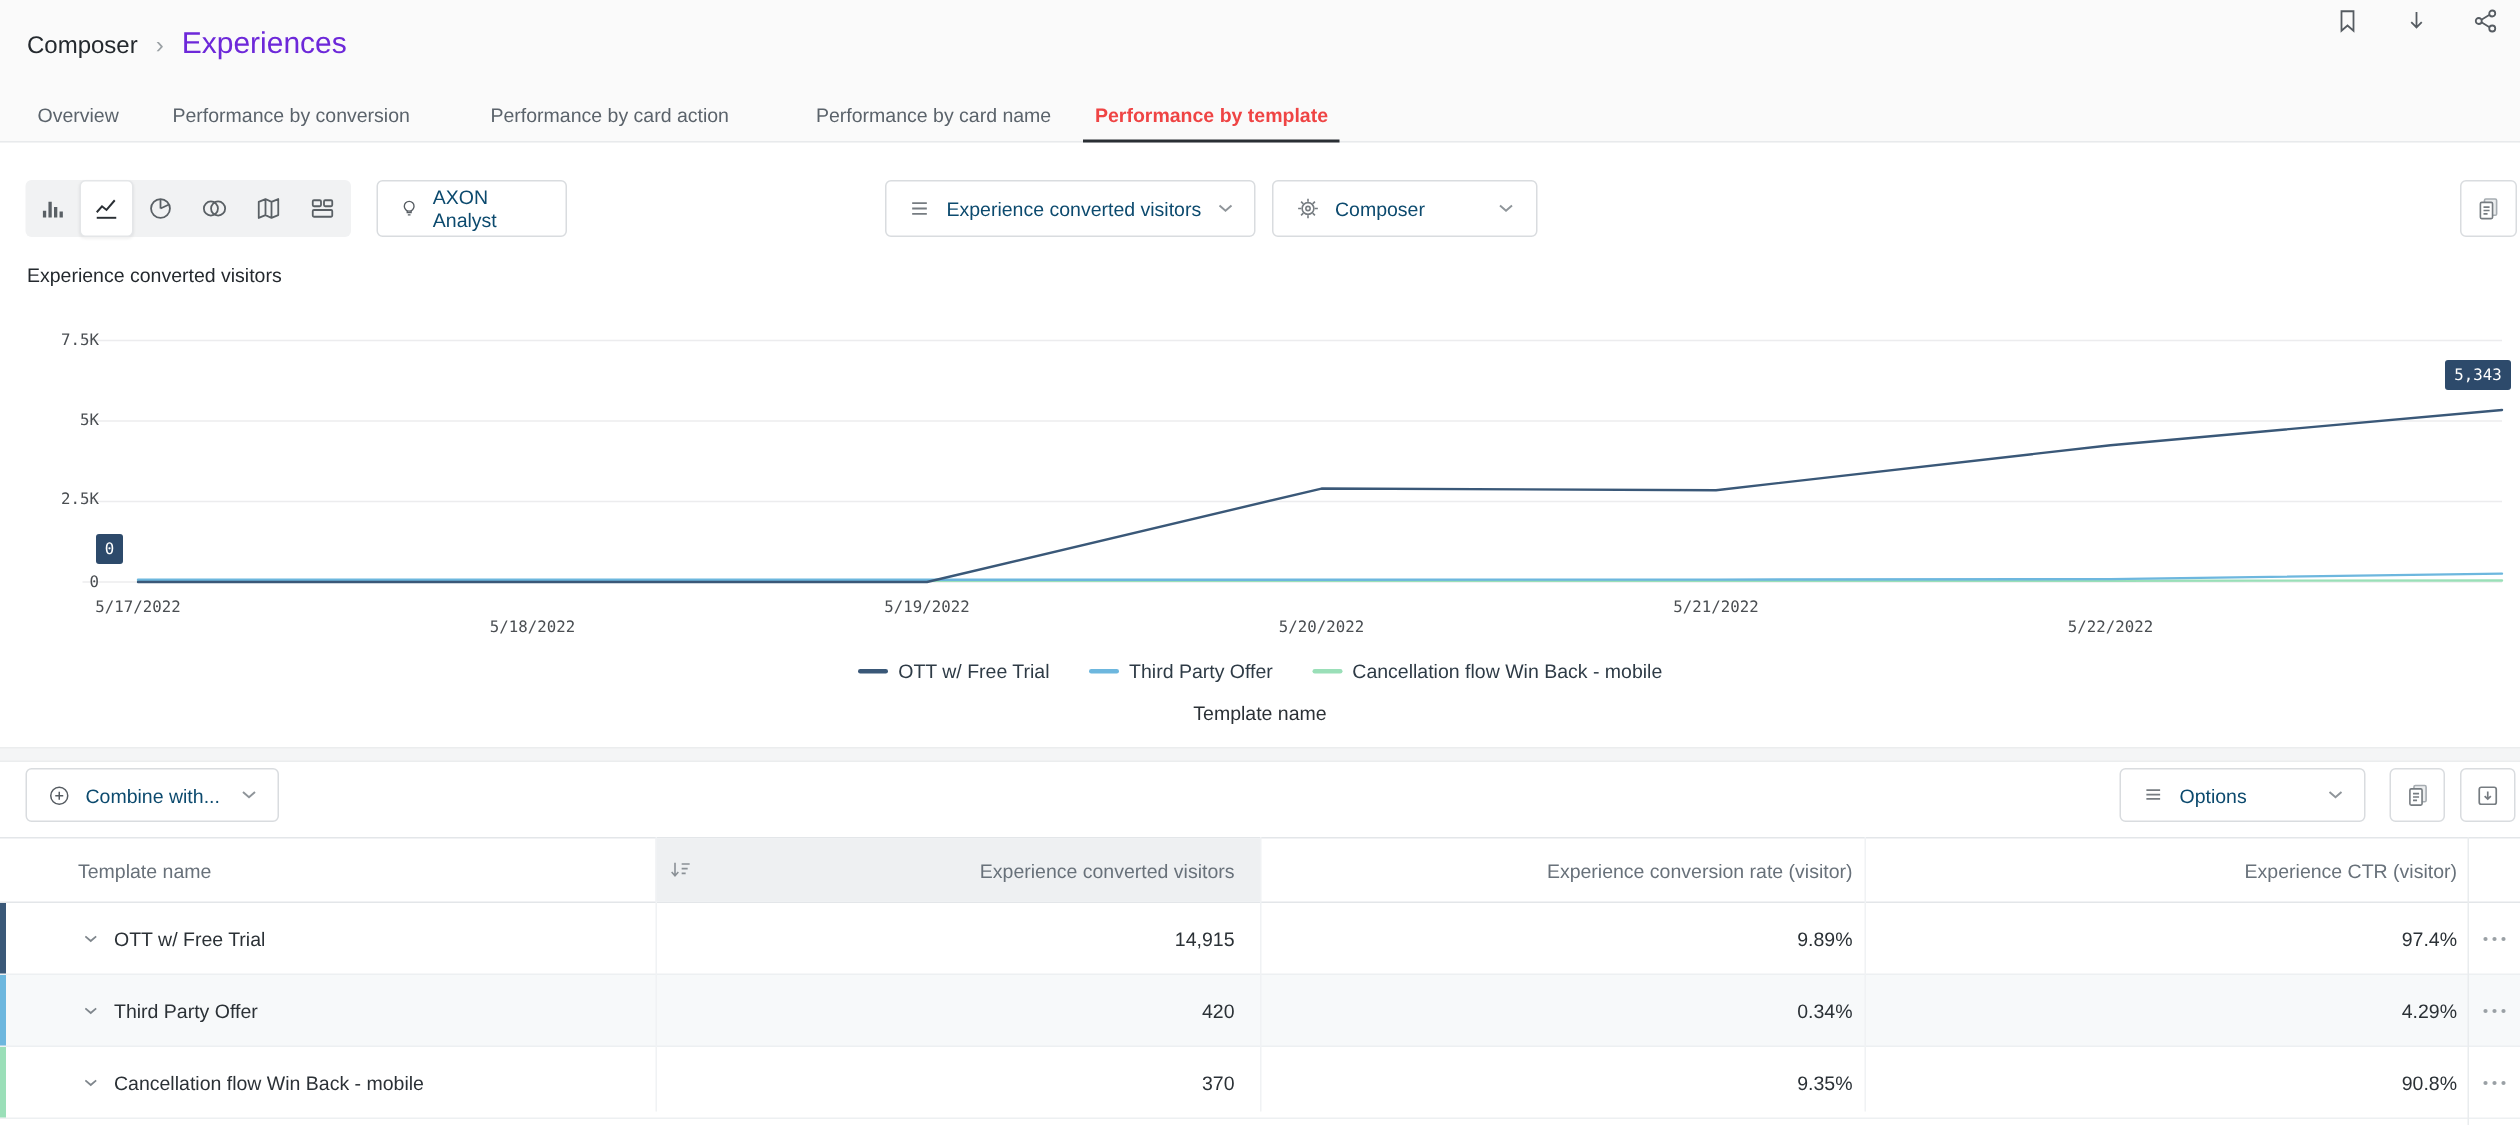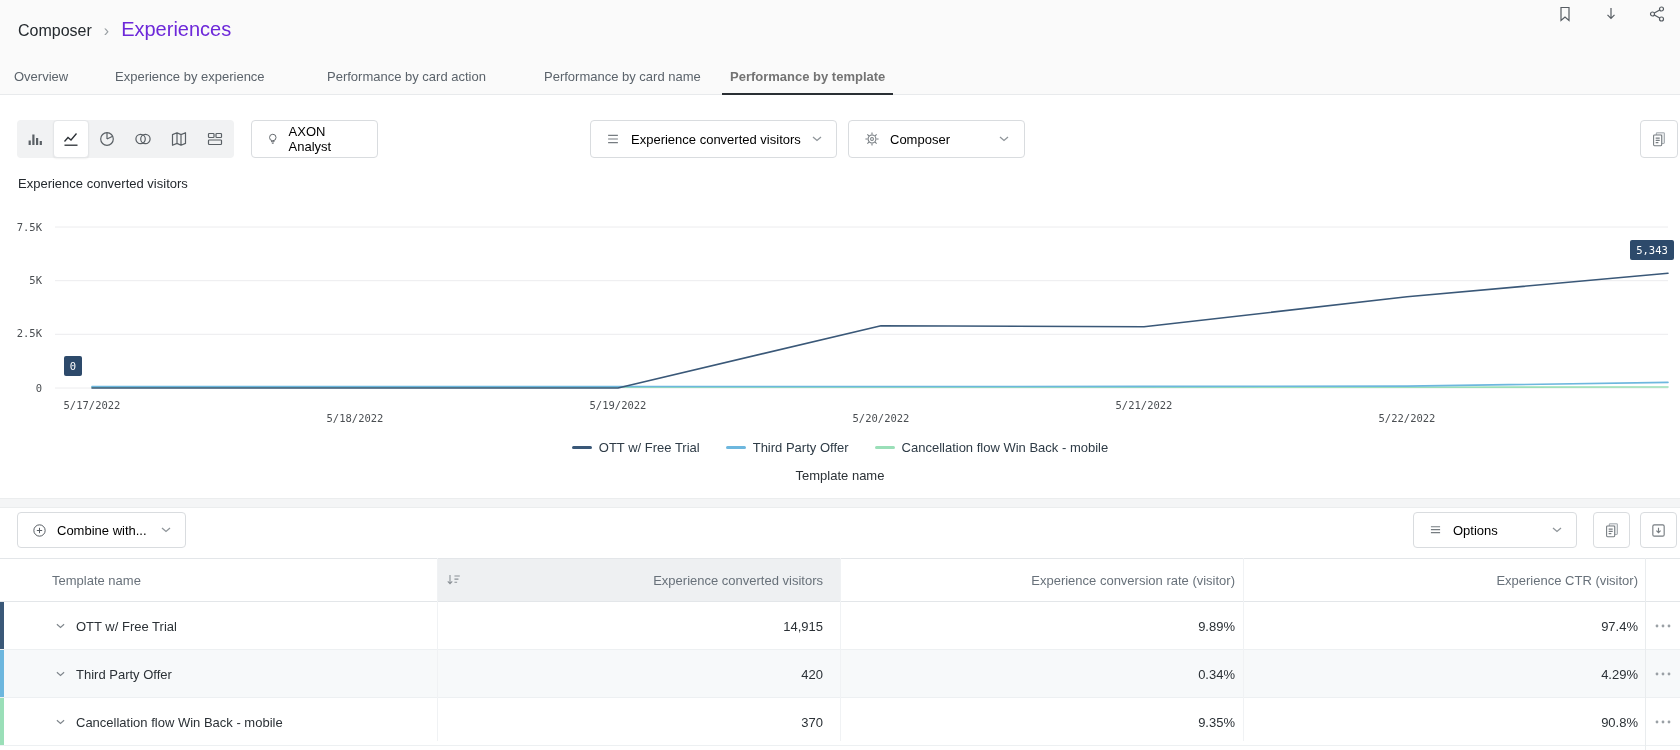--- a/index.html
+++ b/index.html
@@ -10,38 +10,38 @@
   .top-band{position:absolute;left:0;top:0;width:1680px;height:94px;background:#fafafa;
             border-bottom:1px solid #e8eaec;}
   .breadcrumb{position:absolute;left:18px;top:18px;display:flex;align-items:baseline;gap:12px;}
   .crumb-sep{font-size:16px;color:#9aa0a4;}
   .crumb-current{font-size:20px;color:#6d28d9;font-weight:400;}
   .top-icons{position:absolute;top:5px;right:14px;display:flex;gap:28px;}
   .icon-btn-plain{width:18px;height:18px;cursor:pointer;}
   .tabs{position:absolute;left:0;top:60px;height:34px;width:1680px;}
   .tab{position:absolute;top:0;height:33px;display:flex;align-items:center;padding:0 8px;
        font-size:13px;color:#5b636b;cursor:pointer;}
-  .tab.active{color:#737373;font-weight:bold;border-bottom:2px solid #2a2f34;}
+  .tab.active{color:#ef4444;font-weight:bold;border-bottom:2px solid #2a2f34;}
   
   .toolbar-row{position:absolute;top:120px;left:0;width:1680px;height:38px;}
   .seg{position:absolute;height:38px;background:#f1f2f3;border-radius:4px;display:flex;align-items:center;}
   .seg-cell{width:36px;height:38px;display:flex;align-items:center;justify-content:center;cursor:pointer;}
   .seg-cell.selected{background:#fff;border:1px solid #e4e6e8;border-radius:4px;
                      box-shadow:0 1px 2px rgba(0,0,0,.06);box-sizing:border-box;}
   .gran-cell{width:38px;height:38px;display:flex;align-items:center;justify-content:center;
              font-size:13px;color:#b3b9be;cursor:pointer;}
   .gran-cell.selected{background:#fff;border:1px solid #e4e6e8;border-radius:4px;color:#1f2428;
                       font-weight:bold;box-shadow:0 1px 2px rgba(0,0,0,.06);box-sizing:border-box;}
   .btn{position:absolute;height:38px;background:#fff;border:1px solid #d9dcdf;border-radius:4px;
-       display:flex;align-items:center;box-sizing:border-box;font-size:13px;color:#000000;cursor:pointer;}
+       display:flex;align-items:center;box-sizing:border-box;font-size:13px;color:#0c4a6e;cursor:pointer;}
   .btn .chev{margin-left:auto;}
   
   .chart-title{position:absolute;left:18px;top:176px;font-size:13px;color:#24292e;}
   .y-tick{position:absolute;left:0;width:42px;text-align:right;
-          font-family:"DejaVu Sans Mono",monospace;font-size:10.5px;color:#4a4e52;}
+          font-family:"DejaVu Sans Mono",monospace;font-size:10.5px;color:#4a4e52;padding-left:24px;}
   .x-tick{position:absolute;transform:translateX(-50%);white-space:nowrap;
           font-family:"DejaVu Sans Mono",monospace;font-size:10.5px;color:#4a4e52;}
   .badge{position:absolute;background:#2d4a6b;color:#fff;border-radius:2px;
          font-family:"DejaVu Sans Mono",monospace;font-size:10.5px;
          display:flex;align-items:center;justify-content:center;}
   .legend{position:absolute;left:0;top:440px;width:1680px;display:flex;justify-content:center;
           gap:26px;align-items:center;}
   .legend-item{display:flex;align-items:center;gap:7px;cursor:pointer;}
   .legend-dash{width:20px;height:2.5px;border-radius:2px;}
   .legend-label{font-size:13px;color:#2e3b46;}
@@ -96,25 +96,25 @@
       <span class="icon-btn-plain">
         <svg viewBox="0 0 18 18" fill="none" stroke="#565c62" stroke-width="1.2">
             <circle cx="13.5" cy="4" r="2"></circle>
             <circle cx="4.5" cy="9" r="2"></circle>
             <circle cx="13.5" cy="14" r="2"></circle>
             <path d="M6.3 8.1l5.4-3.2M6.3 9.9l5.4 3.2"></path>
           </svg>
       </span>
     </div>
     <div class="tabs">
-      <div class="tab" style="left:6px">
+      <div class="tab" style="left:17px">
           <span>Overview</span>
         </div>
       <div class="tab" style="left:107px">
-          <span>Experience by experience</span>
+          <span>Performance by conversion</span>
         </div>
       <div class="tab" style="left:319px">
           <span>Performance by card action</span>
         </div>
       <div class="tab" style="left:536px">
           <span>Performance by card name</span>
         </div>
       <div class="tab active" style="left:722px">
           <span>Performance by template</span>
         </div>

